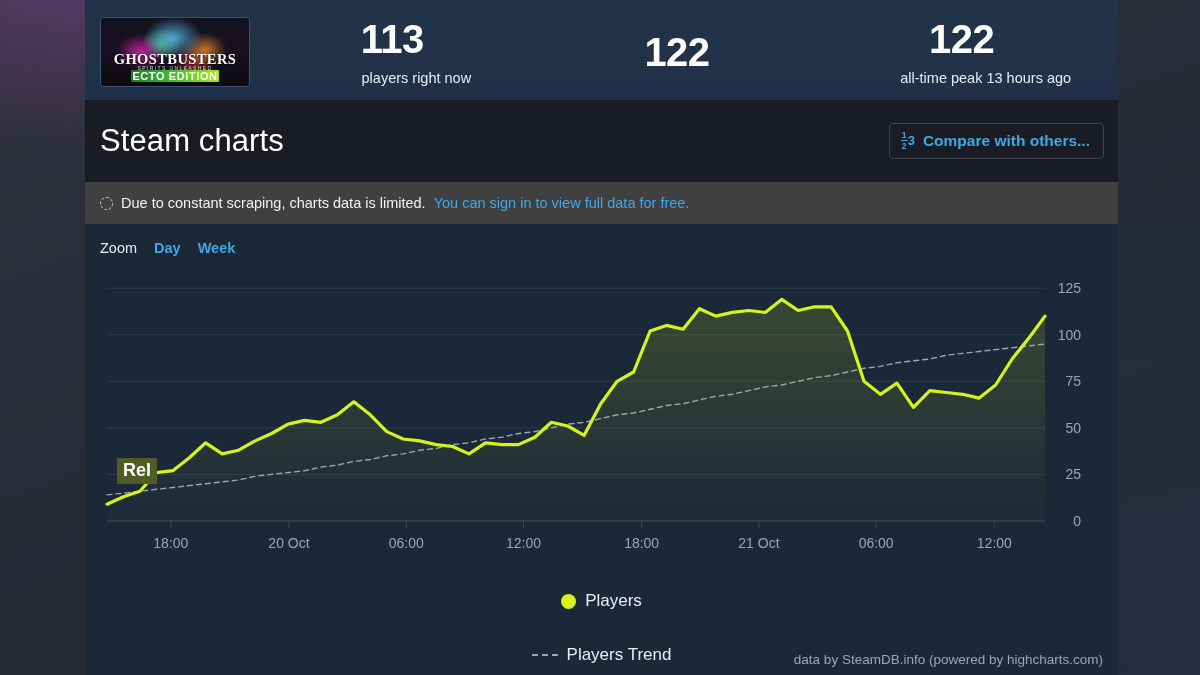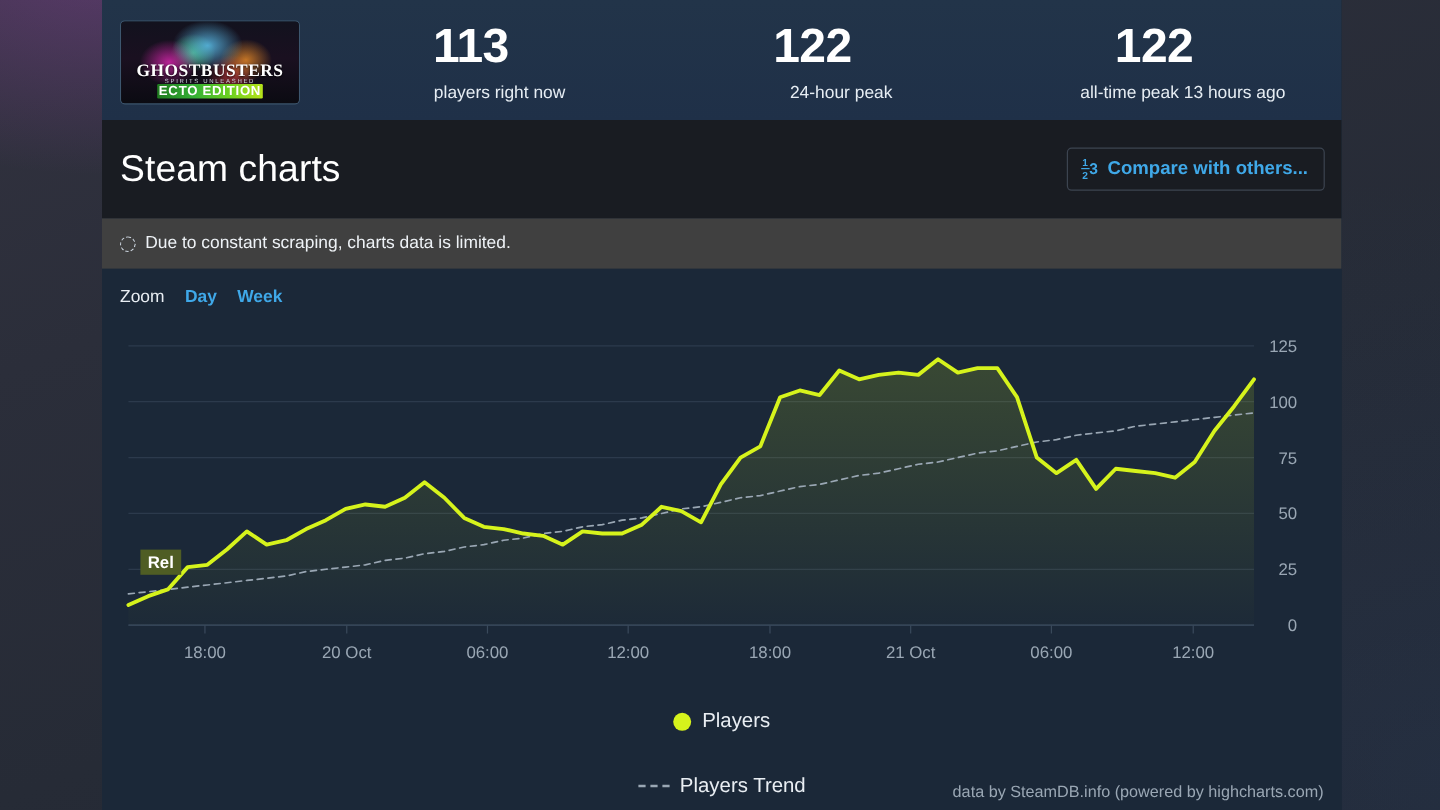--- a/index.html
+++ b/index.html
@@ -216,21 +216,21 @@
     font-size: 14px;
     fill: #9aa7b4;
   }
 
   #flag-rel {
     position: absolute;
     left: 7px;
     top: 190px;
     background: #4f5d24;
     color: #ffffff;
-    font-size: 14px;
+    font-size: 18px;
     font-weight: bold;
     padding: 2px 6px 3px 6px;
     line-height: 1.15;
     cursor: pointer;
   }
 
   #legend-row {
     display: flex;
     align-items: center;
     justify-content: center;
@@ -272,21 +272,20 @@
       <div class="thumb-edition">ECTO EDITION</div>
     </div>
 
     <div class="stat-block">
       <div class="stat-value">113</div>
       <div class="stat-label">players right now</div>
     </div>
 
     <div class="stat-block">
       <div class="stat-value">122</div>
-      <div class="stat-label">24-hour peak</div>
     </div>
 
     <div class="stat-block">
       <div class="stat-value">122</div>
       <div class="stat-label">all-time peak 13 hours ago</div>
     </div>
 
   </div>
 
   <div id="title-row">
@@ -300,20 +299,21 @@
           </span>
           <span>3</span>
       </span>
       <span>Compare with others...</span>
     </div>
   </div>
 
   <div id="notice-bar">
     <span id="spinner-icon"></span>
     <span id="notice-text">Due to constant scraping, charts data is limited.</span>
+    <span id="notice-link">You can sign in to view full data for free.</span>
   </div>
 
   <div id="chart-area">
 
     <div id="zoom-row">
       <span id="zoom-label">Zoom</span>
       <span class="zoom-link">Day</span>
       <span class="zoom-link">Week</span>
     </div>
 

